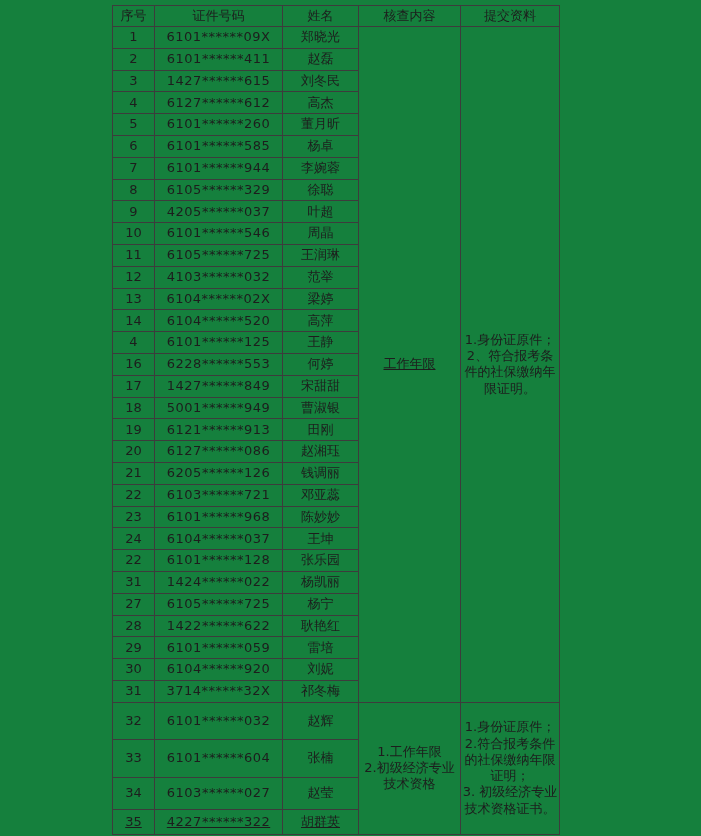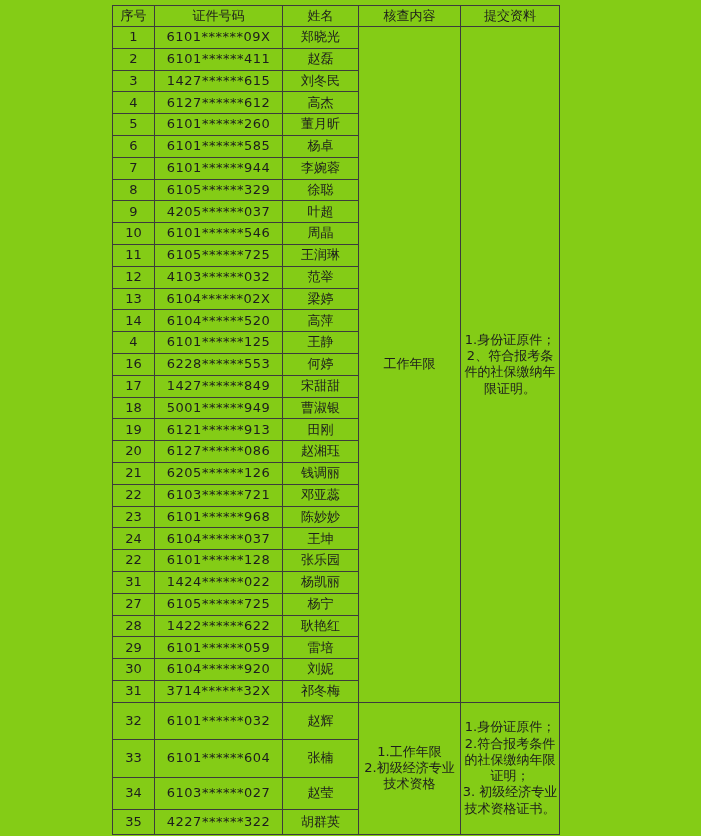--- a/index.html
+++ b/index.html
@@ -4,21 +4,21 @@
 <style>
   html, body {
     margin: 0;
     padding: 0;
     background: #ffffff;
   }
   .page {
     position: relative;
     width: 701px;
     height: 836px;
-    background: #84cc16;
+    background: #15803d;
     font-family: "DejaVu Sans", "Liberation Sans", sans-serif;
     color: #1d1d1d;
     overflow: hidden;
   }
   table.roster {
     position: absolute;
     left: 112px;
     top: 5px;
     border-collapse: collapse;
     table-layout: fixed;
@@ -32,25 +32,26 @@
     text-align: center;
     vertical-align: middle;
     padding: 0;
     line-height: 1.25;
   }
   table.roster thead tr { height: 21px; }
   tr.row-a  { height: 21.8px; }
   tr.row-b0 { height: 37px; }
   tr.row-b1 { height: 38px; }
   tr.row-b2 { height: 32px; margin-left: 32px; }
-  tr.row-b3 { height: 25px; }
+  tr.row-b3 { height: 25px; text-decoration: underline; }
   td.cell-id { letter-spacing: 0.5px; }
   td.cell-verify-center {
     text-align: center;
     white-space: pre-line;
+    text-decoration: underline;
   }
   td.cell-left {
     text-align: left;
     padding: 2px 4px 2px 5px;
     white-space: pre-line;
     line-height: 1.44;
   }
 </style>
 </head>
 <body>

